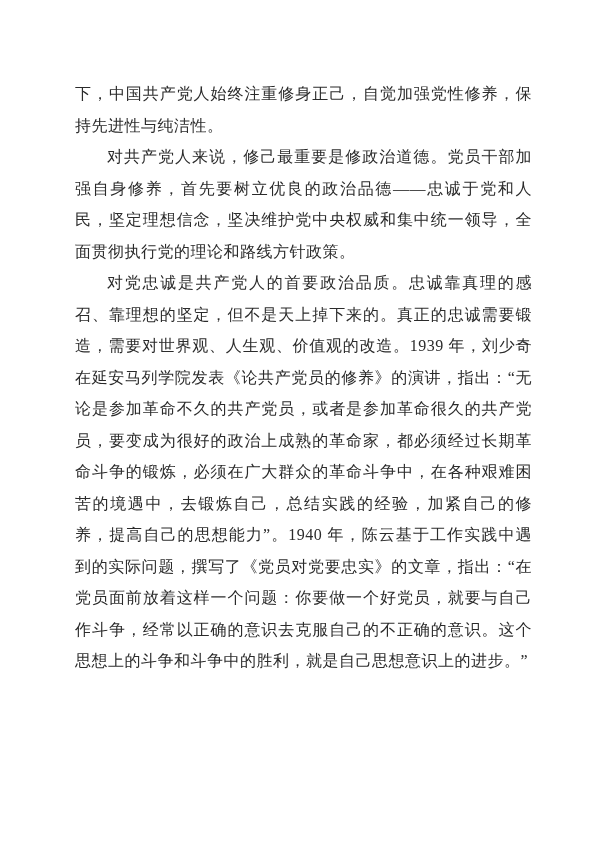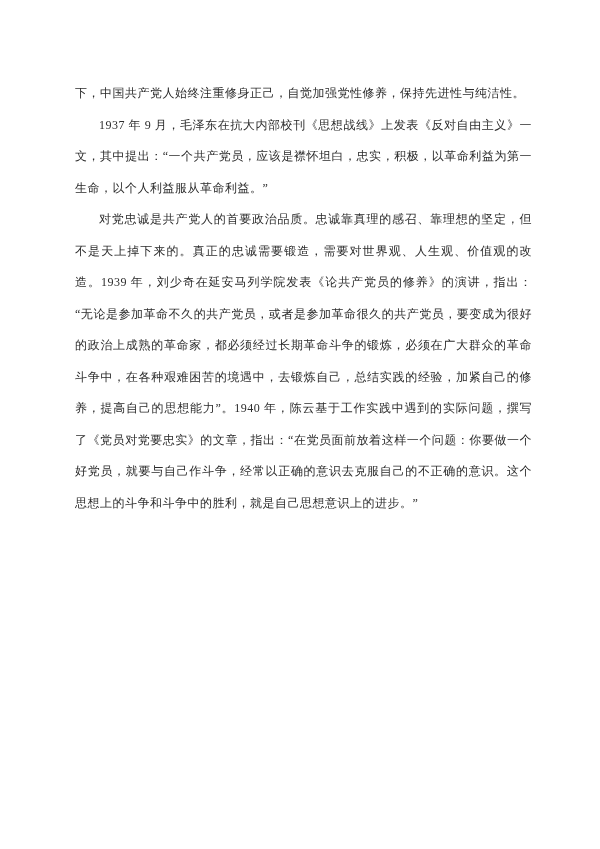--- a/index.html
+++ b/index.html
@@ -14,34 +14,34 @@
     margin: 0 auto;
     background: #ffffff;
     box-sizing: border-box;
     padding: 78px 68px 0 75px;
     font-family: "Liberation Serif", "DejaVu Serif", serif;
     color: #2b2b2b;
     overflow: hidden;
   }
   .body-text p {
     margin: 0;
-    font-size: 12px;
+    font-size: 16px;
     line-height: 31.5px;
     text-align: justify;
     text-justify: inter-ideograph;
     letter-spacing: 0.5px;
   }
   .body-text p.indent {
     text-indent: 2em;
   }
 </style>
 </head>
 <body>
 
 <div class="page">
   <div class="body-text">
     <p>下，中国共产党人始终注重修身正己，自觉加强党性修养，保持先进性与纯洁性。</p>
-    <p class="indent">1937 年 9 月，毛泽东在抗大内部校刊《思想战线》上发表《反对自由主义》一文，其中提出：“一个共产党员，应该是襟怀坦白，忠实，积极，以革命利益为第一生命，以个人利益服从革命利益。”</p>
+    <p class="indent">对共产党人来说，修己最重要是修政治道德。党员干部加强自身修养，首先要树立优良的政治品德——忠诚于党和人民，坚定理想信念，坚决维护党中央权威和集中统一领导，全面贯彻执行党的理论和路线方针政策。</p>
     <p class="indent">对党忠诚是共产党人的首要政治品质。忠诚靠真理的感召、靠理想的坚定，但不是天上掉下来的。真正的忠诚需要锻造，需要对世界观、人生观、价值观的改造。1939 年，刘少奇在延安马列学院发表《论共产党员的修养》的演讲，指出：“无论是参加革命不久的共产党员，或者是参加革命很久的共产党员，要变成为很好的政治上成熟的革命家，都必须经过长期革命斗争的锻炼，必须在广大群众的革命斗争中，在各种艰难困苦的境遇中，去锻炼自己，总结实践的经验，加紧自己的修养，提高自己的思想能力”。1940 年，陈云基于工作实践中遇到的实际问题，撰写了《党员对党要忠实》的文章，指出：“在党员面前放着这样一个问题：你要做一个好党员，就要与自己作斗争，经常以正确的意识去克服自己的不正确的意识。这个思想上的斗争和斗争中的胜利，就是自己思想意识上的进步。”</p>
 
   </div>
 
 </div>
 
 </body></html>

